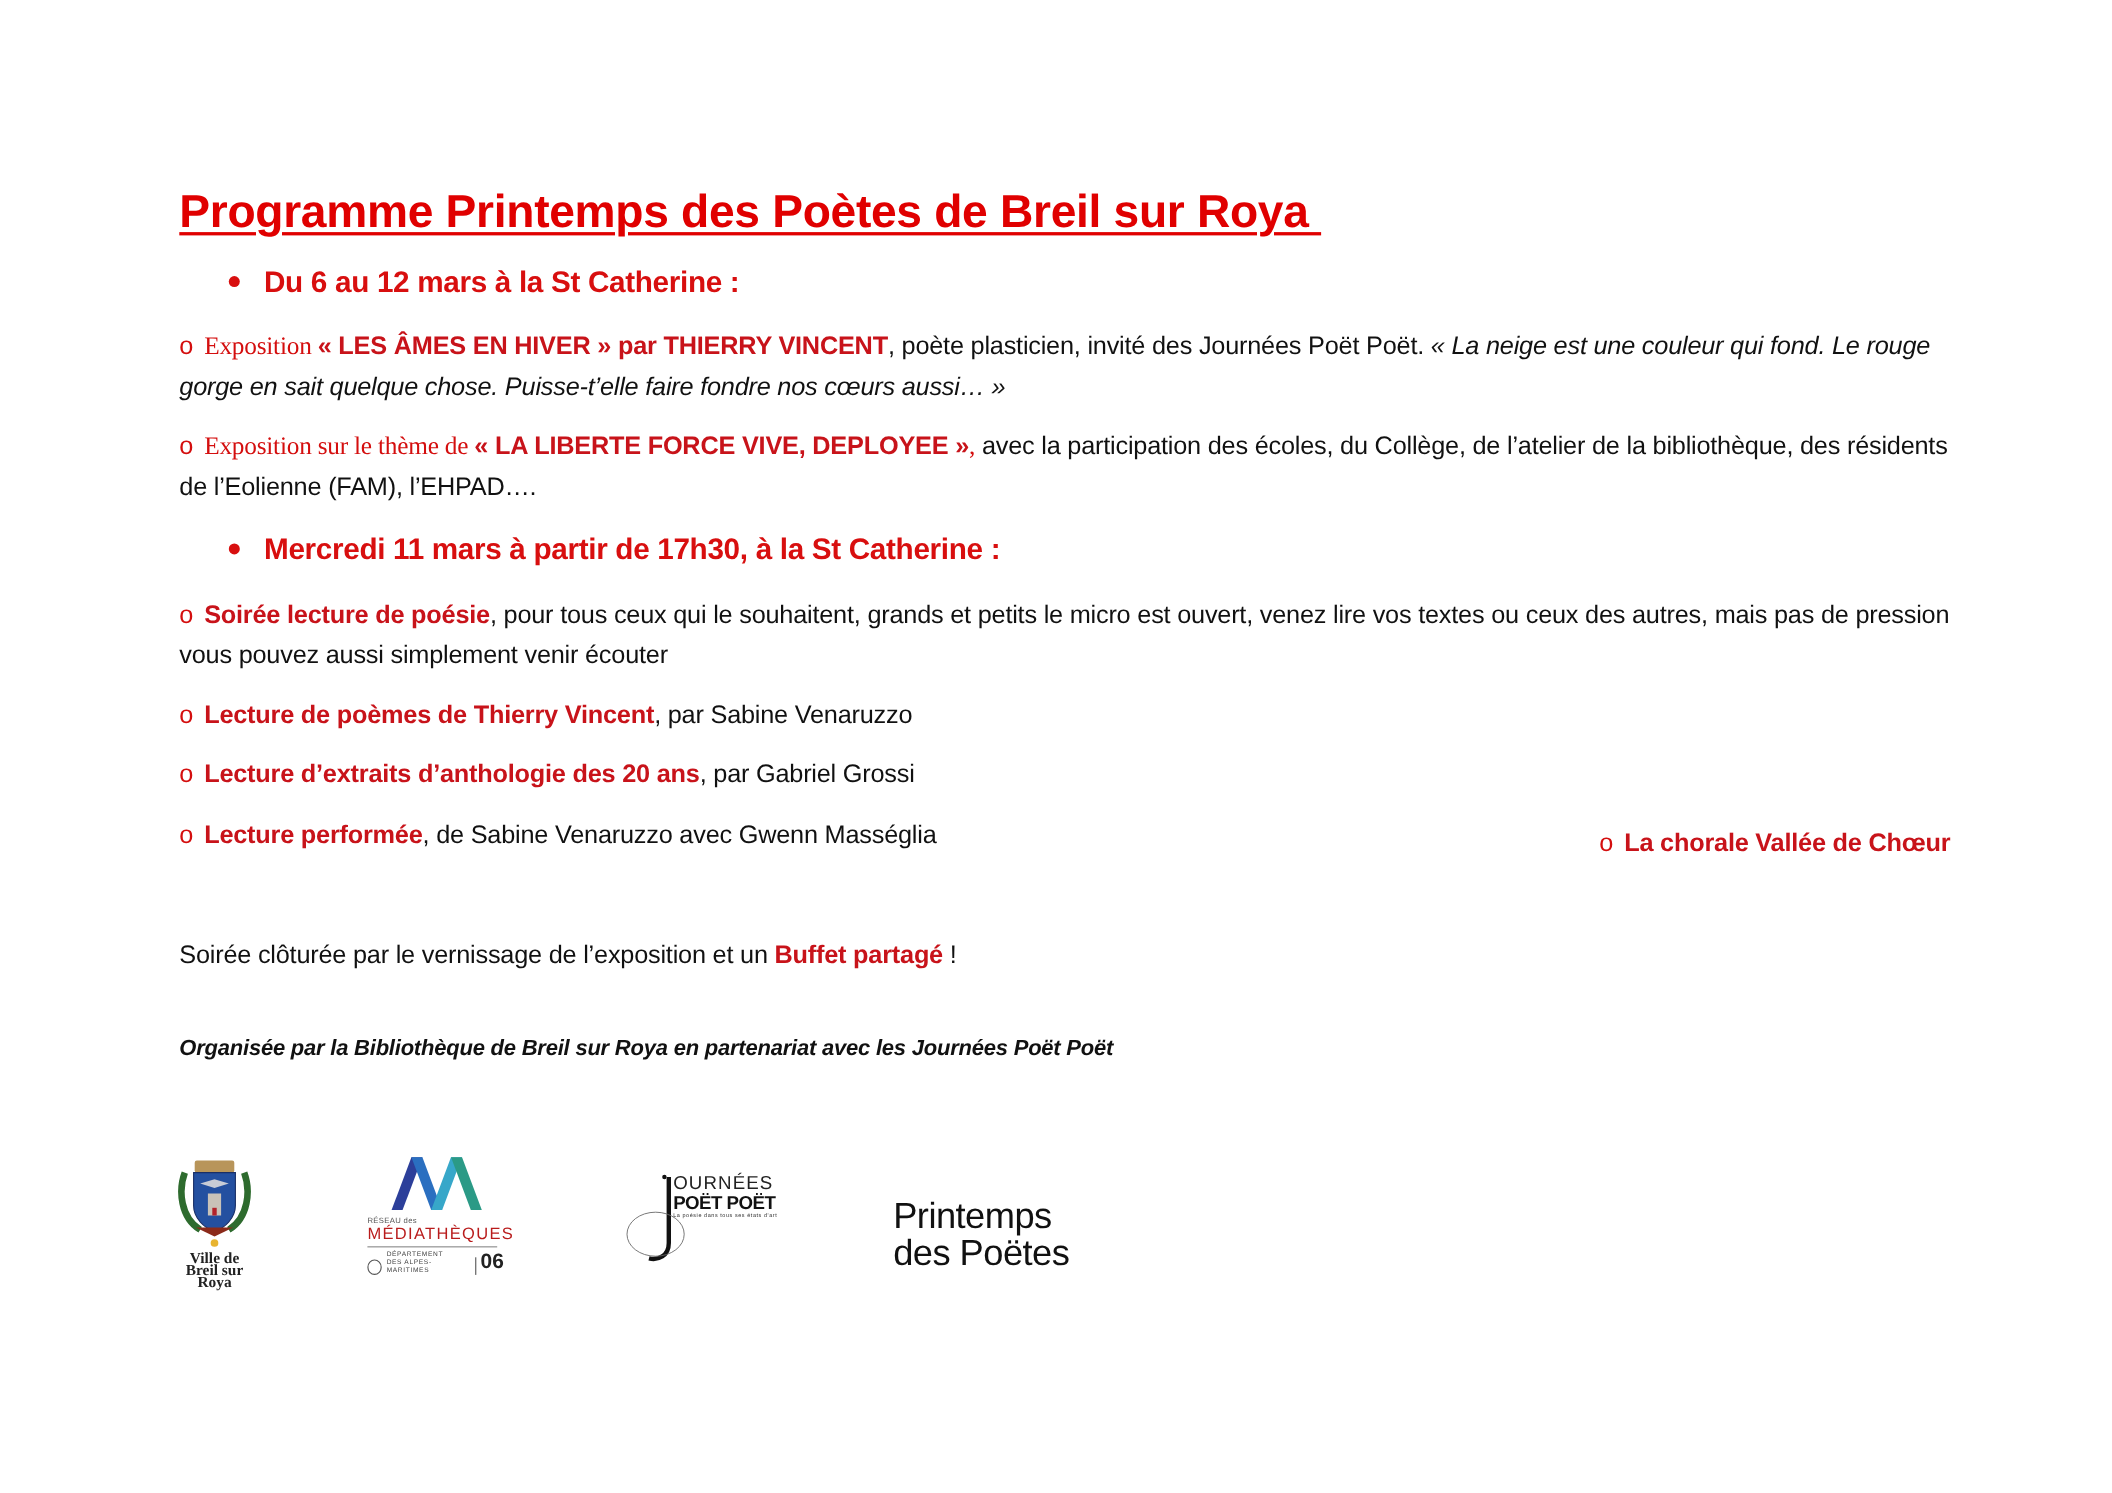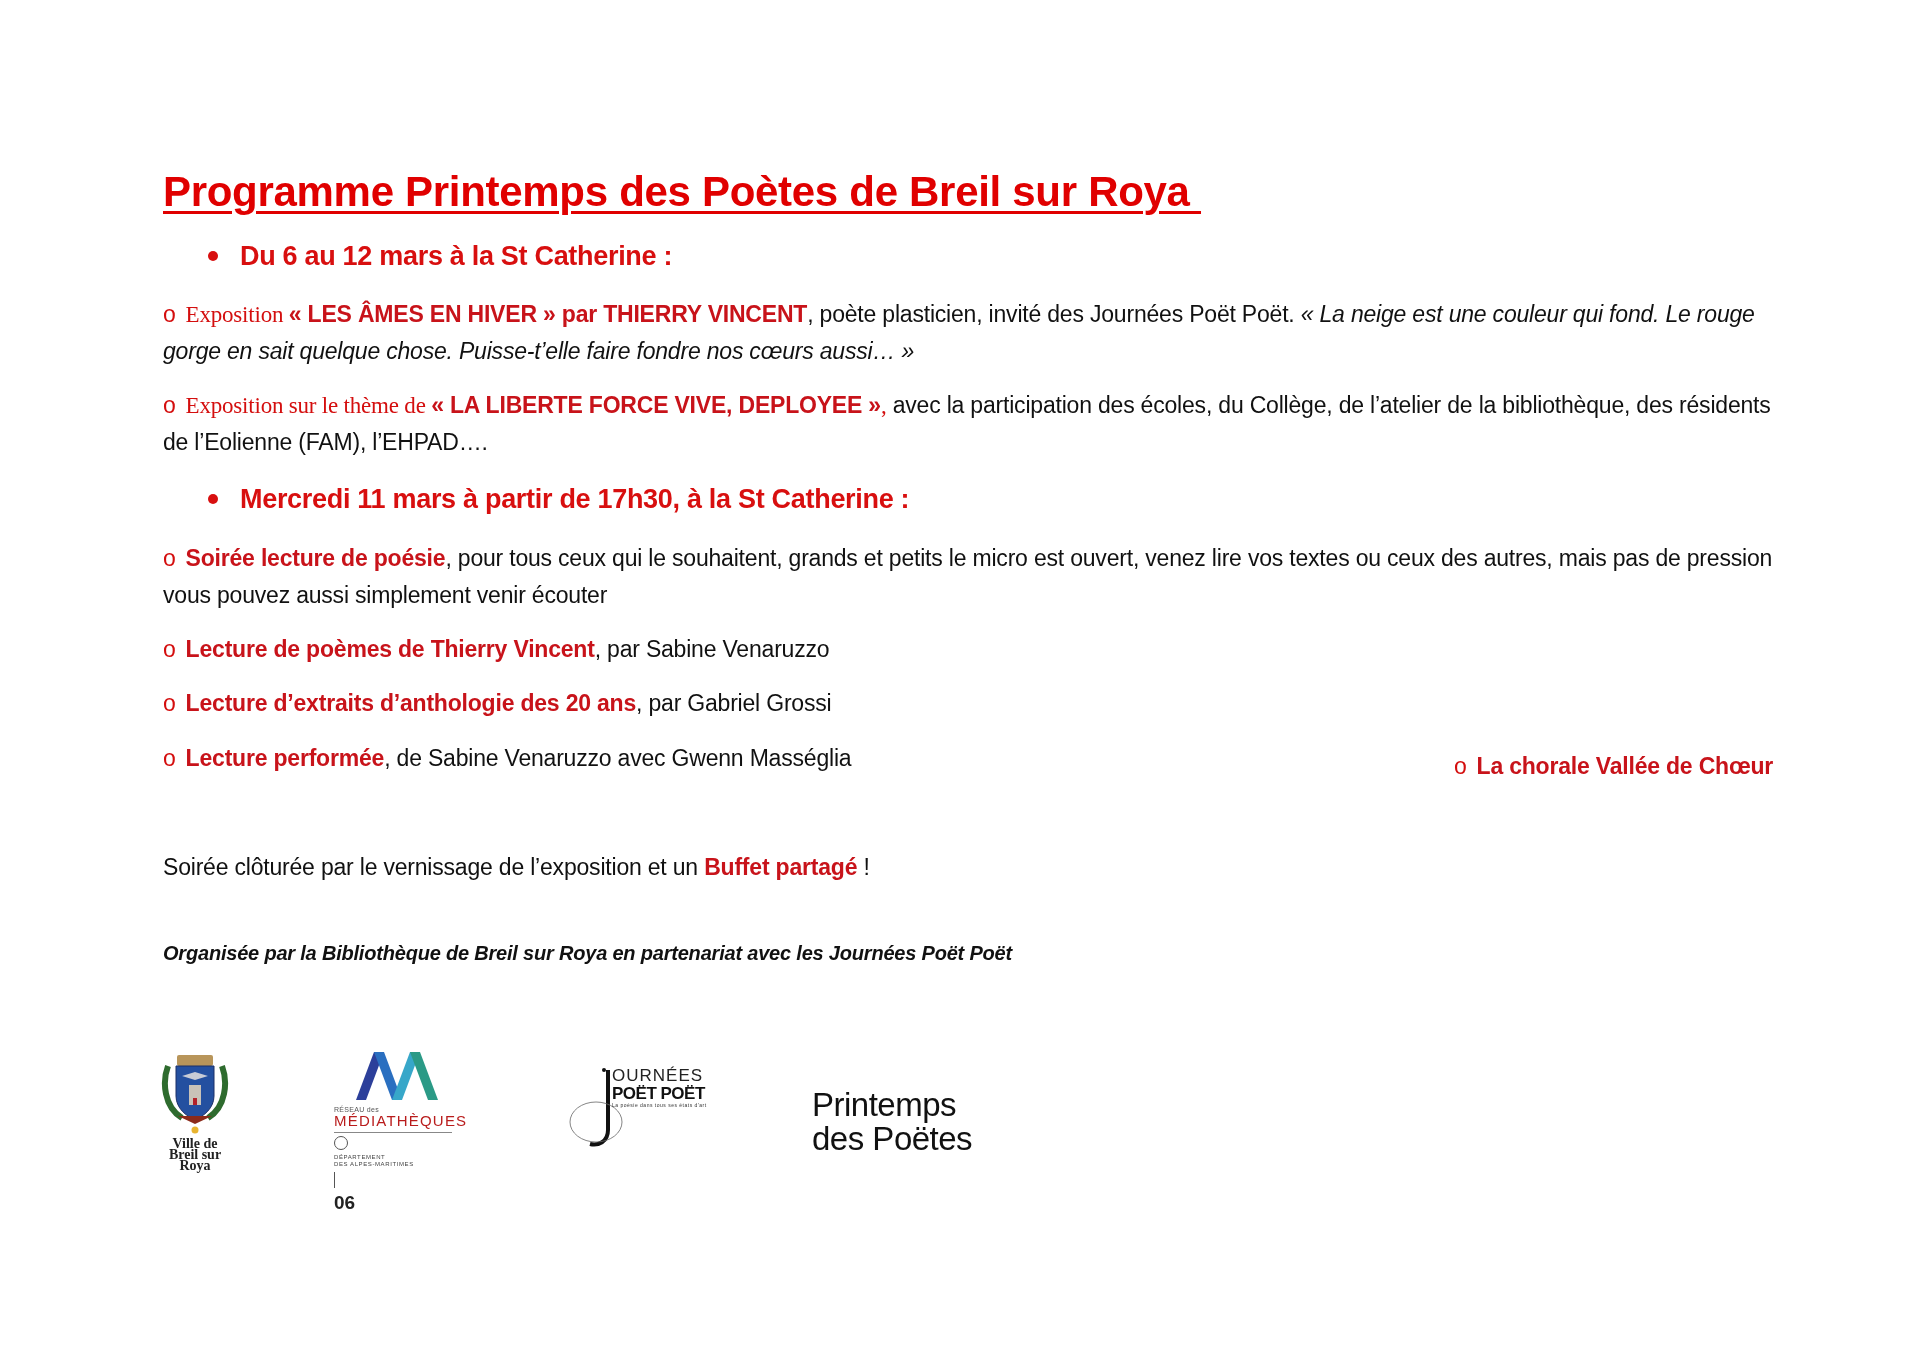--- a/index.html
+++ b/index.html
@@ -94,21 +94,21 @@
 <div class="logo" style="left:334px; top:1050px; width:124px;">
   <svg width="124" height="52" viewBox="0 0 124 52">
     <polygon points="22,50 40,2 50,2 32,50" fill="#2c3f9a"></polygon>
     <polygon points="40,2 50,2 68,50 58,50" fill="#2a6fc0"></polygon>
     <polygon points="58,50 76,2 86,2 68,50" fill="#37a7c9"></polygon>
     <polygon points="76,2 86,2 104,50 94,50" fill="#2b9a86"></polygon>
   </svg>
   <div class="med-small">RÉSEAU des</div>
   <div class="med-big">MÉDIATHÈQUES</div>
   <div style="border-top:1px solid #888; margin:3px 0 3px 0; width:118px;"></div>
-  <div style="display:flex; align-items:flex-start; gap:4px;flex-direction:column;">
+  <div style="display:flex; align-items:flex-end; gap:4px;">
     <span style="display:inline-block;width:12px;height:12px;border:1px solid #555;border-radius:50%;"></span>
     <div class="dept">
       <div>DÉPARTEMENT</div>
       <div>DES ALPES-MARITIMES</div>
     </div>
     <span style="border-left:1px solid #555;height:16px;"></span>
     <span class="num06">06</span>
   </div>
 </div>
 

